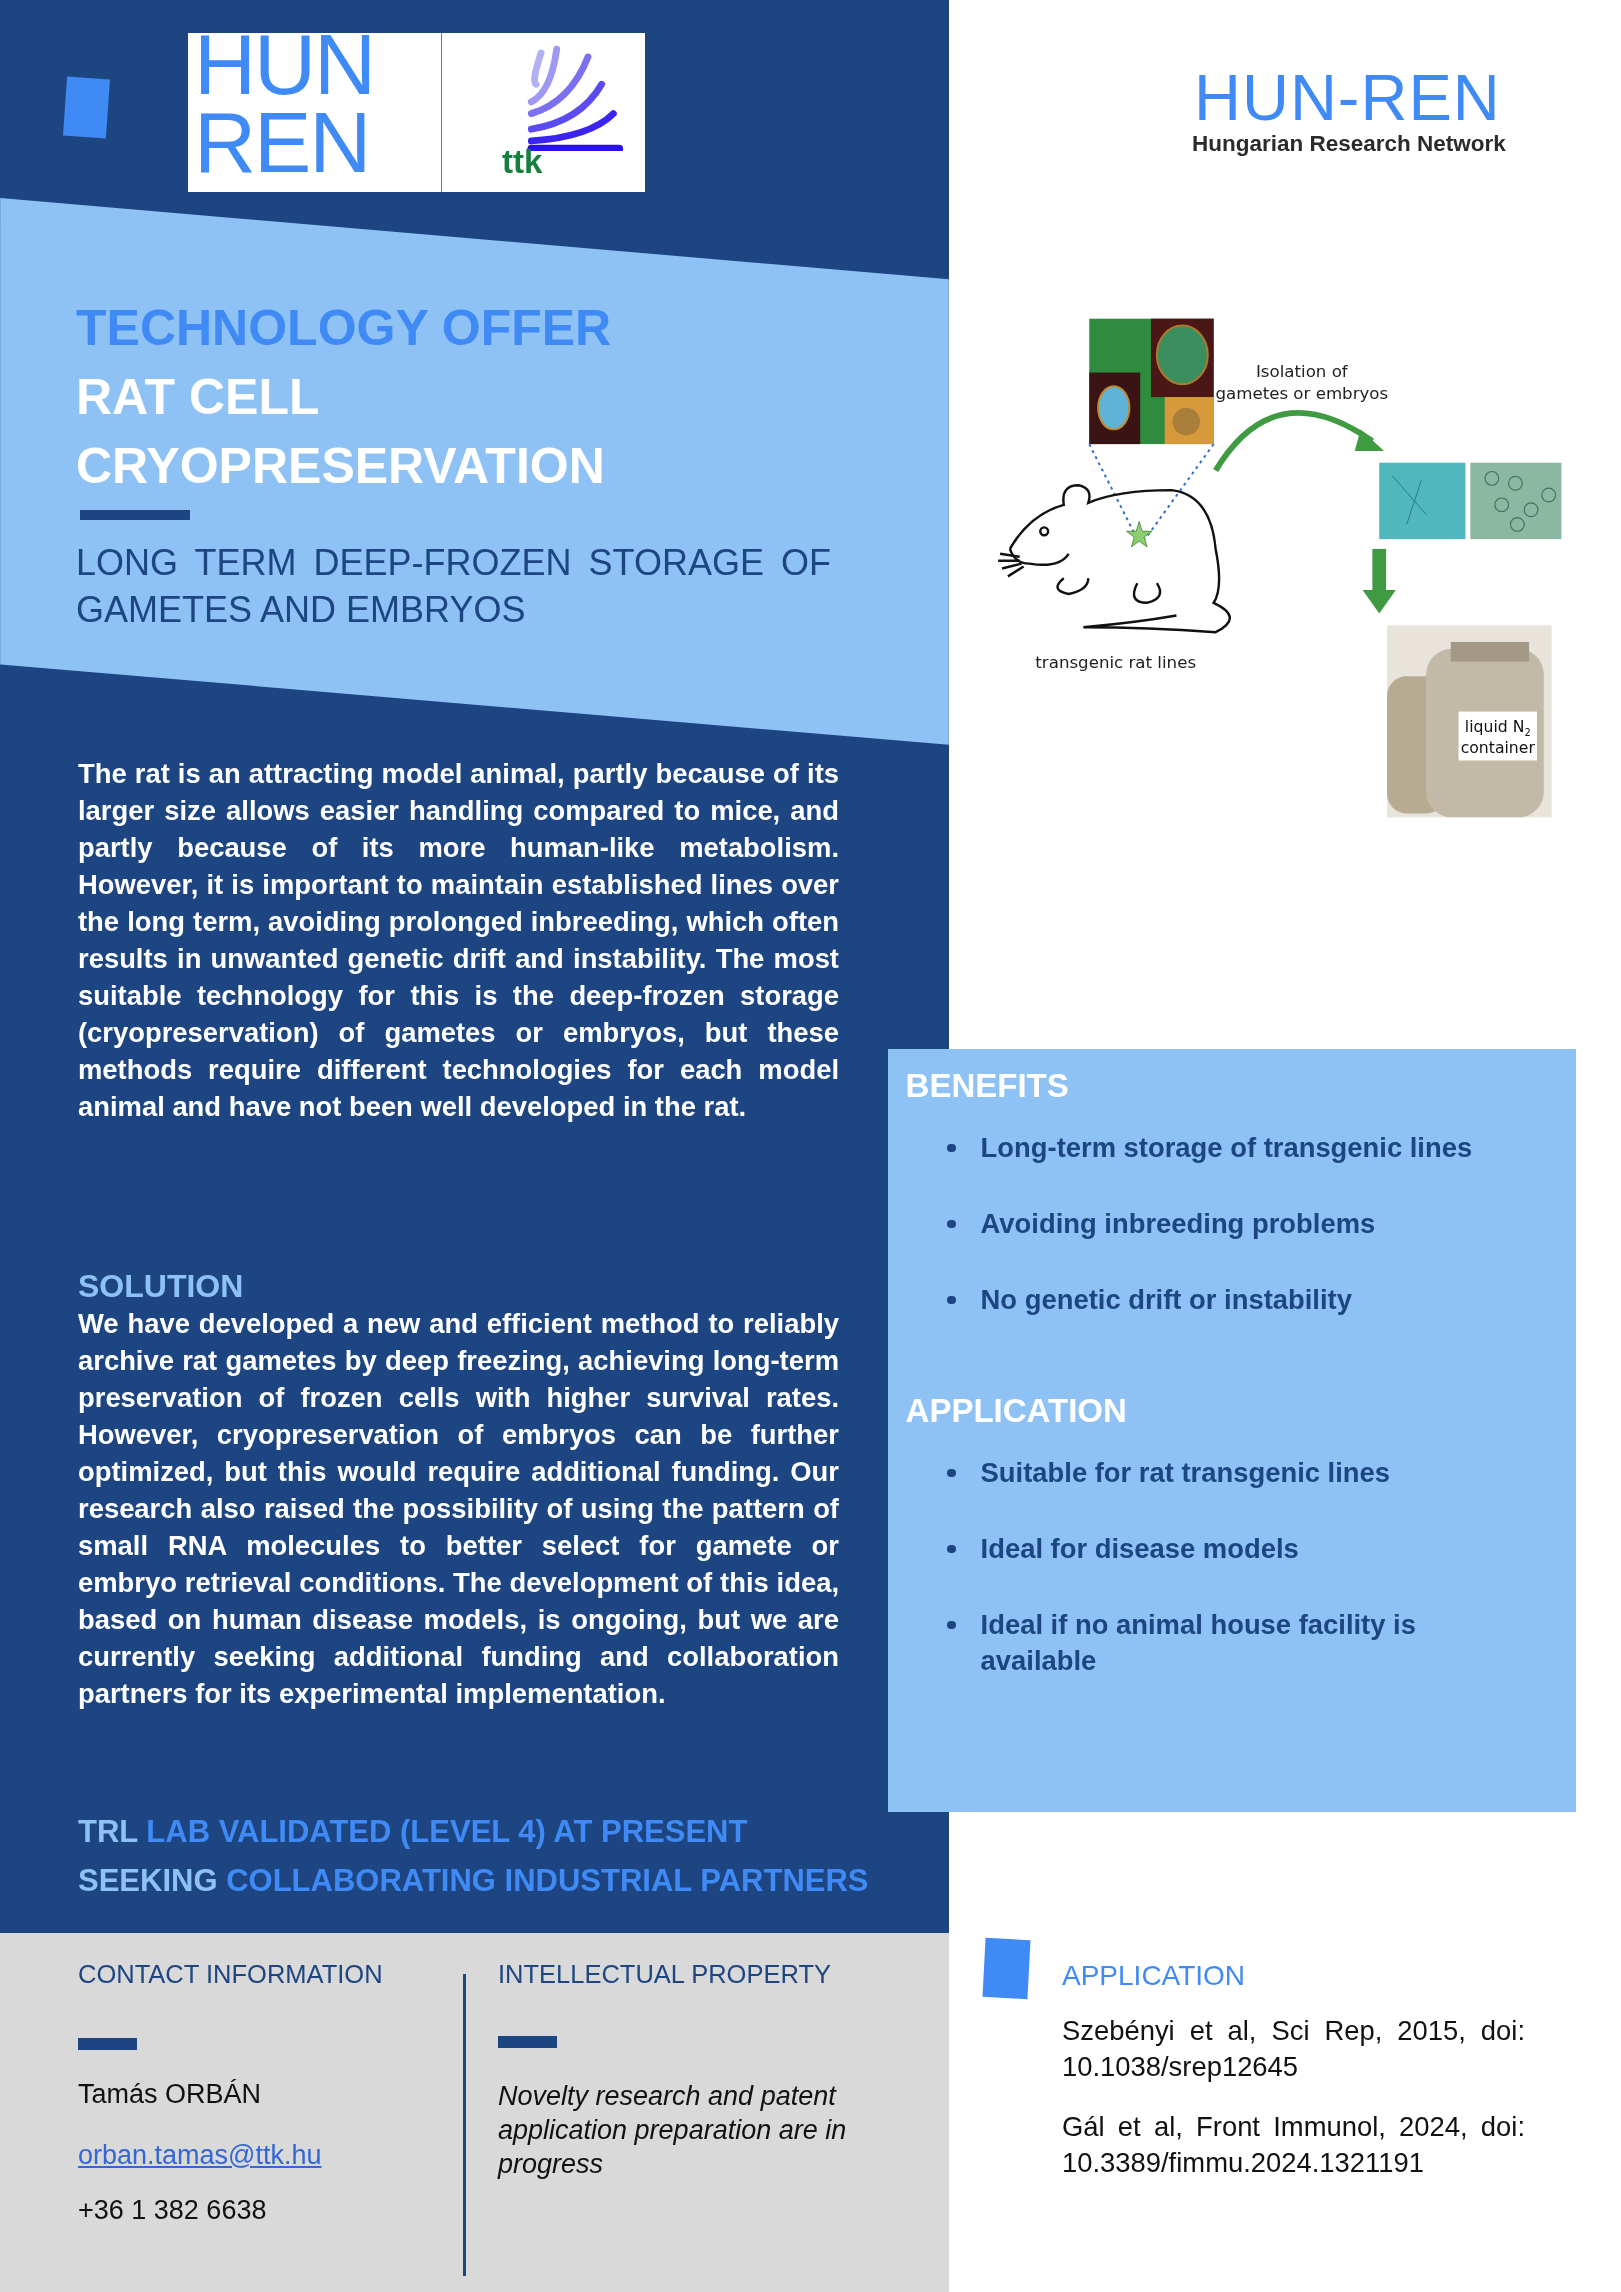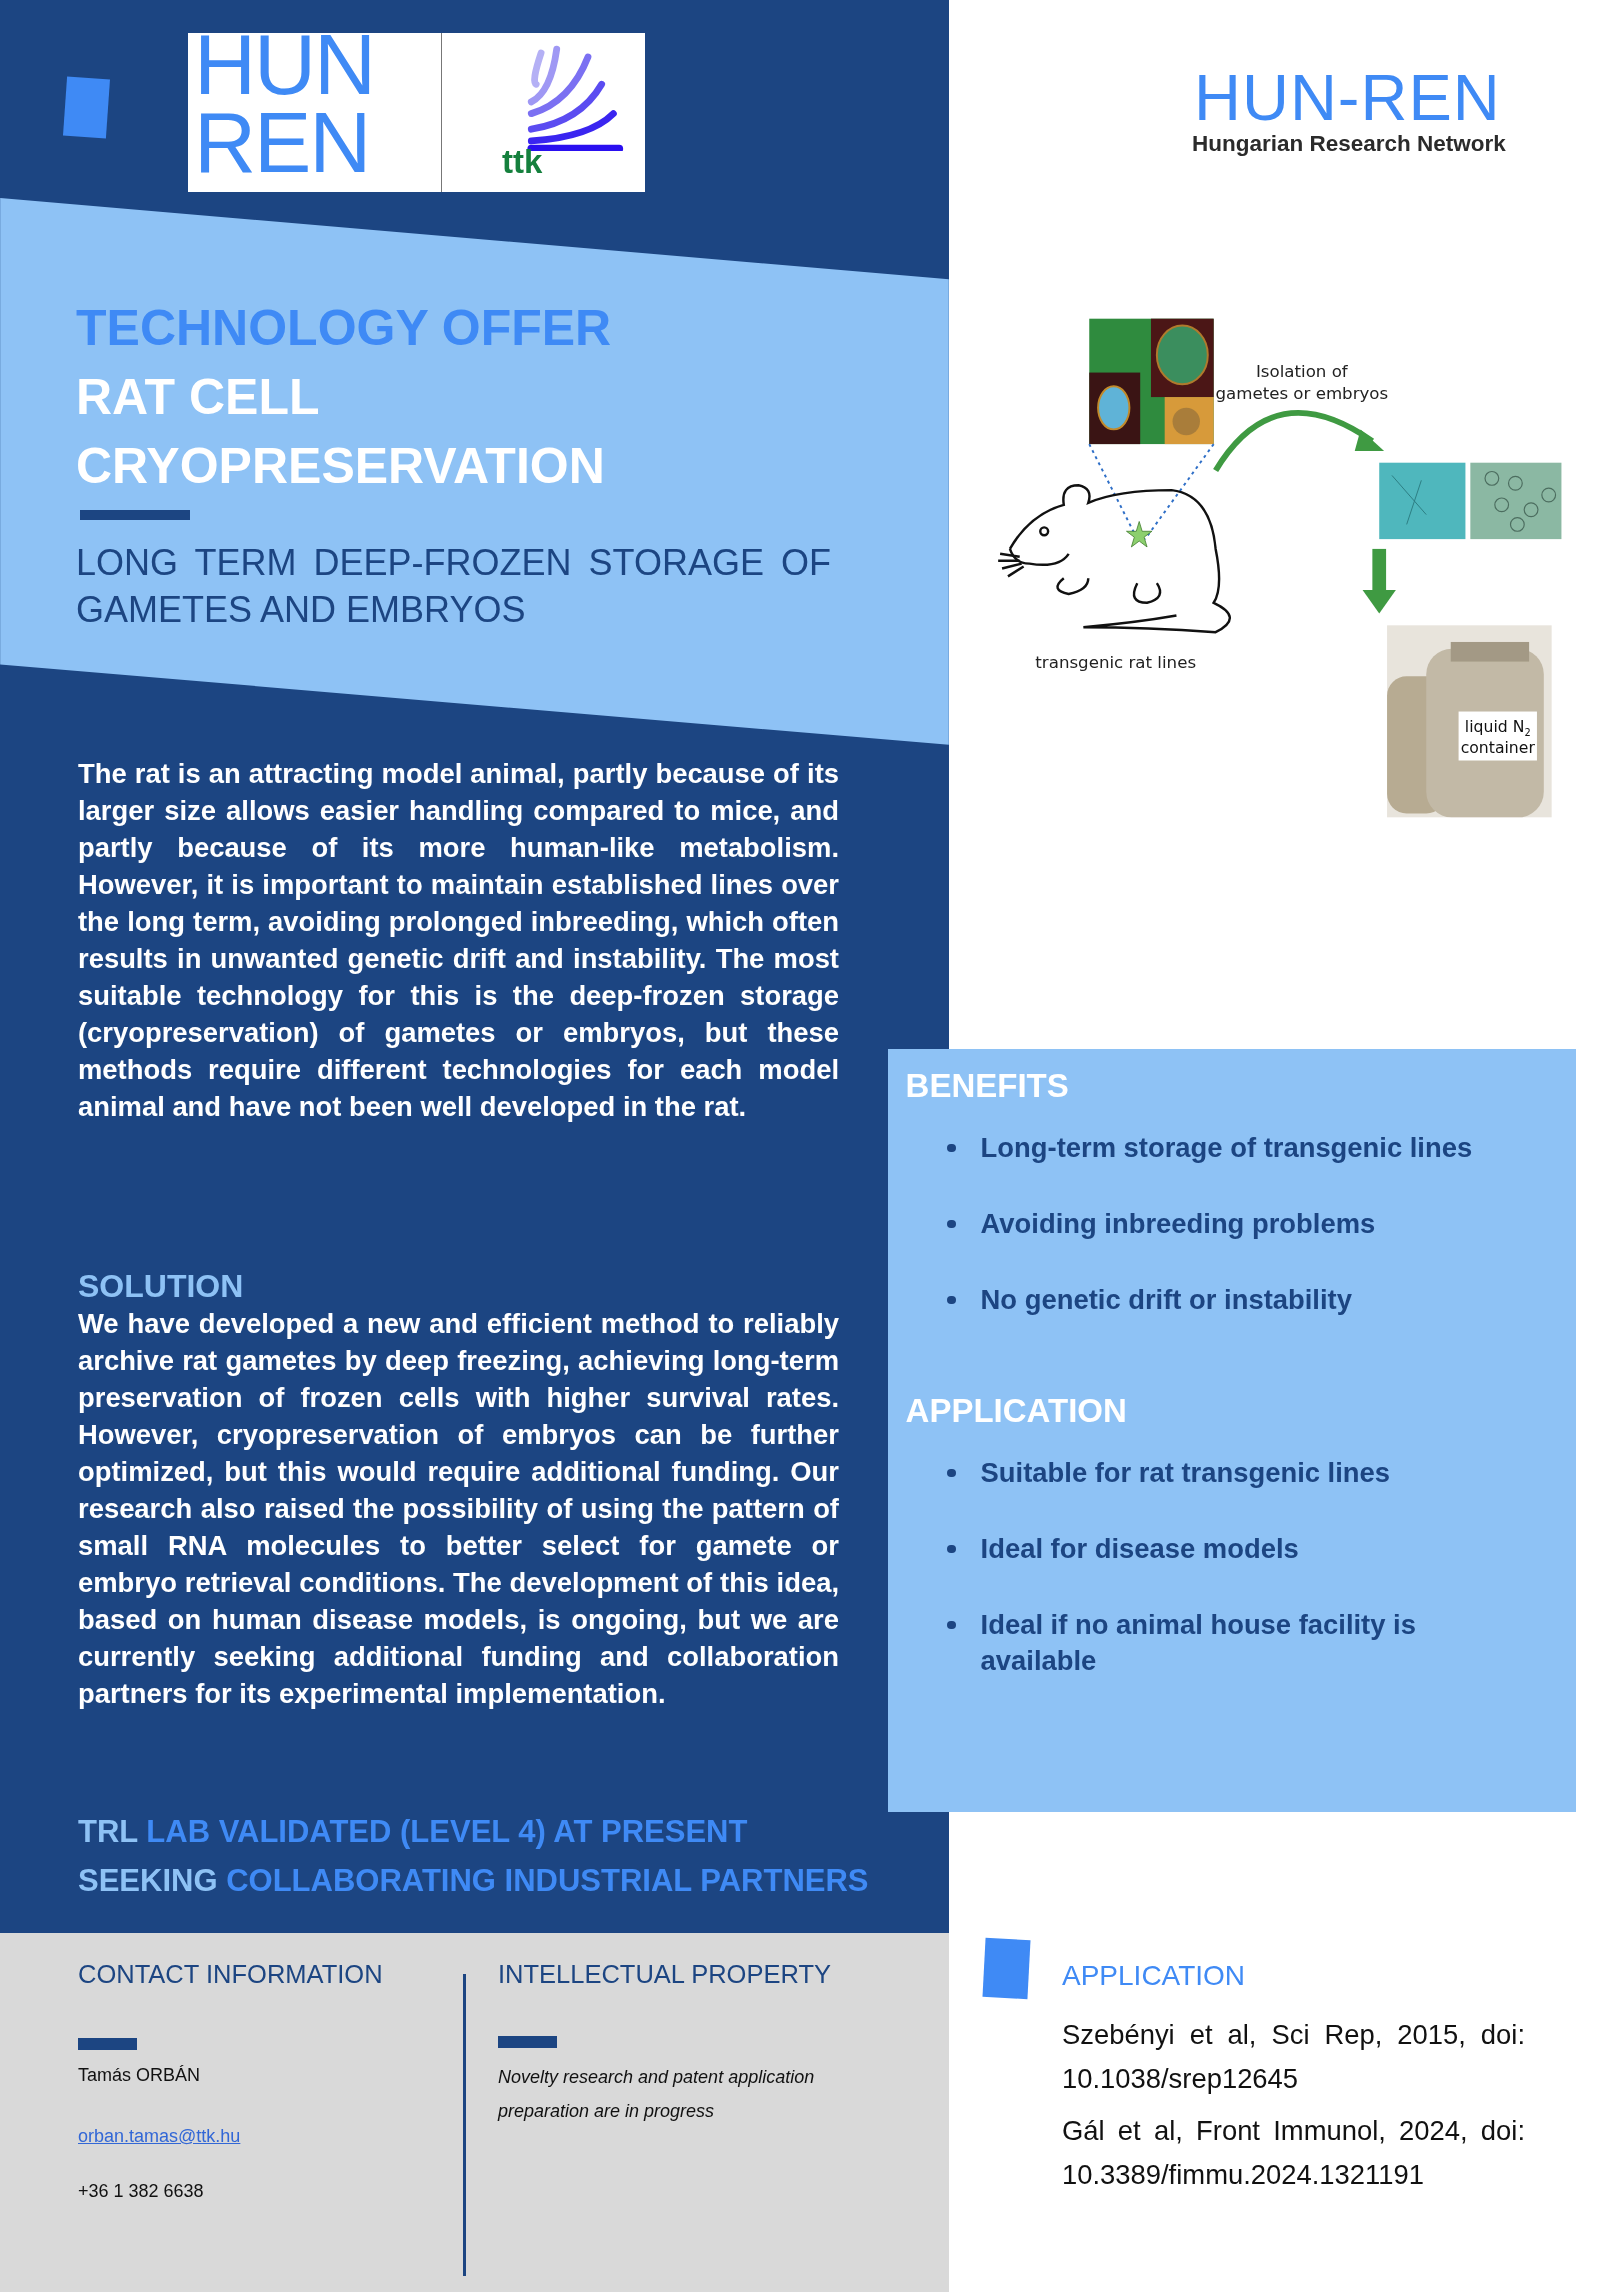--- a/index.html
+++ b/index.html
@@ -27,24 +27,24 @@
   .benefits{position:absolute;left:888px;top:1049px;width:688px;height:763px;background:#8ec2f5;}
   .benefits h3{margin:0;color:#fff;font-size:33px;font-weight:bold;position:absolute;left:17.6px;}
   .benefits ul{margin:16px;padding:0;list-style:none;position:absolute;left:17.6px;width:647px;}
   .benefits li{position:relative;padding-left:59px;color:#1c4582;font-weight:bold;font-size:27.4px;line-height:36px;margin-bottom:40px;}
   .benefits li .dot{position:absolute;left:25.5px;top:13.7px;width:8.8px;height:8.8px;border-radius:50%;background:#1c4582;}
   .figure{position:absolute;left:990px;top:304px;width:608px;height:529px;}
   .footer{position:absolute;left:0;top:1933px;width:949px;height:360px;background:#d9d9d9;}
   .footer .col-title{position:absolute;color:#1c4582;font-size:25.5px;}
   .footer .rule{position:absolute;width:59px;height:11.8px;background:#1c4582;}
   .footer .vline{position:absolute;left:463px;top:41px;width:2.9px;height:302px;background:#1c4582;}
-  .footer .txt{position:absolute;color:#111;font-size:18px;line-height:34px;}
+  .footer .txt{position:absolute;color:#111;font-size:27px;line-height:34px;margin-top:19px;}
   .footer a{color:#3267d6;text-decoration:underline;}
   .pub-title{position:absolute;left:1062px;top:1960px;color:#3f8af5;font-size:28px;}
-  .pub{position:absolute;left:1062px;width:463px;color:#111;font-size:27.4px;line-height:44px;text-align:justify;}
+  .pub{position:absolute;left:1062px;width:463px;color:#111;font-size:27.4px;line-height:36px;text-align:justify;}
   .pub p{margin:0;}
 </style>
 </head>
 <body>
 
 <div class="left-panel"></div>
 <svg class="band" viewBox="0 0 968 800" width="949" height="784">
   <polygon points="0,202 968,285 968,760 0,678" fill="#8ec2f5"></polygon>
 </svg>
 

